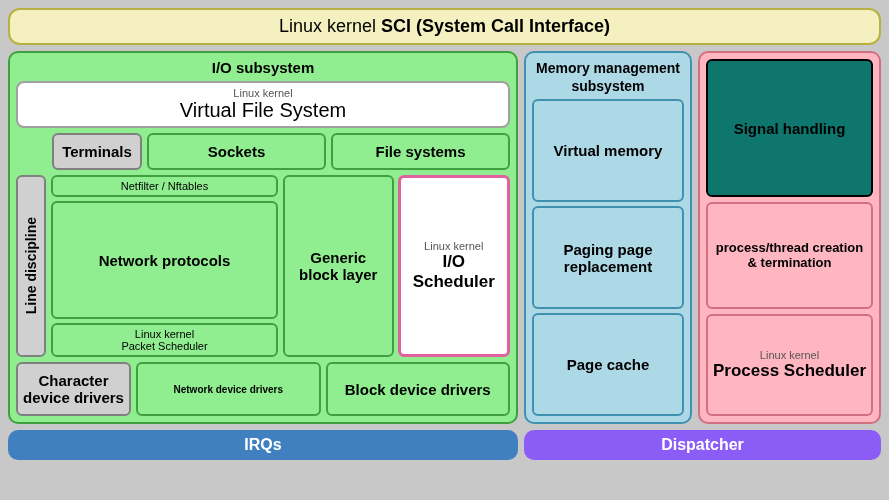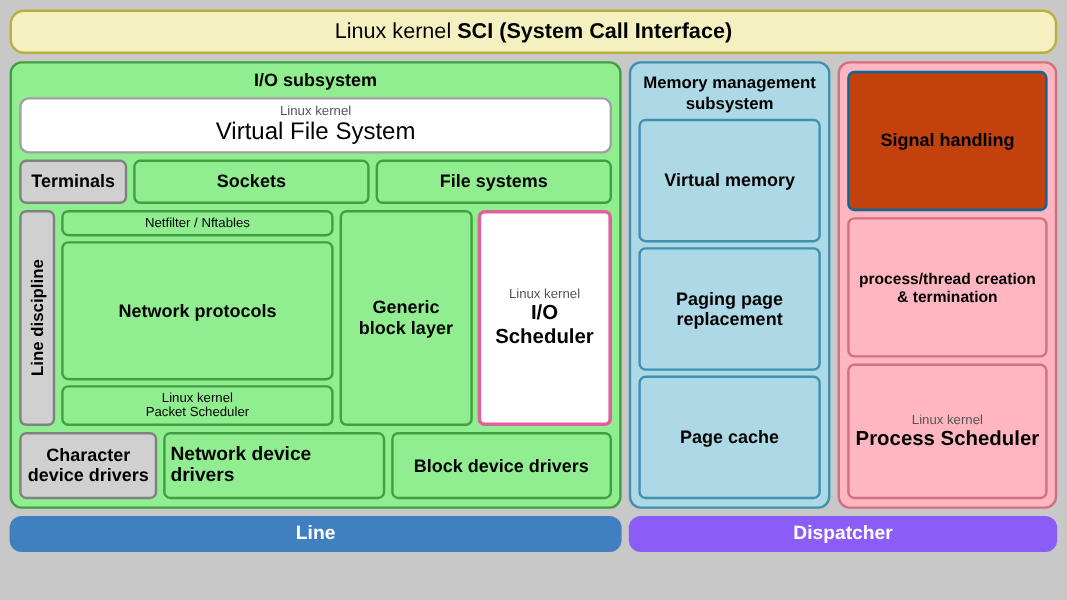--- a/index.html
+++ b/index.html
@@ -80,20 +80,21 @@
       background: #d0d0d0;
       border: 2px solid #808080;
       border-radius: 6px;
       display: flex;
       align-items: center;
       justify-content: center;
       font-size: 15px;
       font-weight: bold;
       flex: 0 0 90px;
       padding: 8px 4px;
+      margin-left: 36px;
     }
 
     .box-sockets {
       background: #90ee90;
       border: 2px solid #40a040;
       border-radius: 6px;
       display: flex;
       align-items: center;
       justify-content: center;
       font-size: 15px;
@@ -239,21 +240,21 @@
     }
 
     .box-network-drivers {
       background: #90ee90;
       border: 2px solid #40a040;
       border-radius: 6px;
       display: flex;
       align-items: center;
       justify-content: center;
       text-align: left;
-      font-size: 16px;
+      font-size: 10px;
       font-weight: bold;
       flex: 1;
       padding: 8px 4px;
     }
 
     .box-block-drivers {
       background: #90ee90;
       border: 2px solid #40a040;
       border-radius: 6px;
       display: flex;
@@ -333,31 +334,31 @@
       border: 2px solid #d07080;
       border-radius: 10px;
       padding: 6px;
       display: flex;
       flex-direction: column;
       gap: 5px;
       flex: 1;
     }
 
     .box-signal-handling {
-      background: #c2410c;
-      border: 2px solid #0369a1;
-      border-radius: 6px;
-      display: flex;
-      align-items: center;
-      justify-content: center;
-      text-align: center;
-      font-size: 15px;
-      font-weight: bold;
-      flex: 1;
-      padding: 6px 4px;
+      background: #0f766e;
+      border: 2px solid #000000;
+      border-radius: 6px;
+      display: flex;
+      align-items: center;
+      justify-content: center;
+      text-align: center;
+      font-size: 15px;
+      font-weight: bold;
+      flex: 1;
+      padding: 22px 4px;
     }
 
     .box-process-thread {
       background: #ffb6c1;
       border: 2px solid #d07080;
       border-radius: 6px;
       display: flex;
       align-items: center;
       justify-content: center;
       text-align: center;
@@ -478,16 +479,16 @@
       <div class="box-signal-handling">Signal handling</div>
       <div class="box-process-thread">process/thread creation &amp; termination</div>
       <div class="box-process-scheduler">
         <div class="sub-label">Linux kernel</div>
         <div class="main-label">Process Scheduler</div>
       </div>
     </div>
   </div>
 
   <div class="bottom-bar">
-    <div class="bar-irqs">Line</div>
+    <div class="bar-irqs">IRQs</div>
     <div class="bar-dispatcher">Dispatcher</div>
   </div>
 </div>
 
 </body></html>

